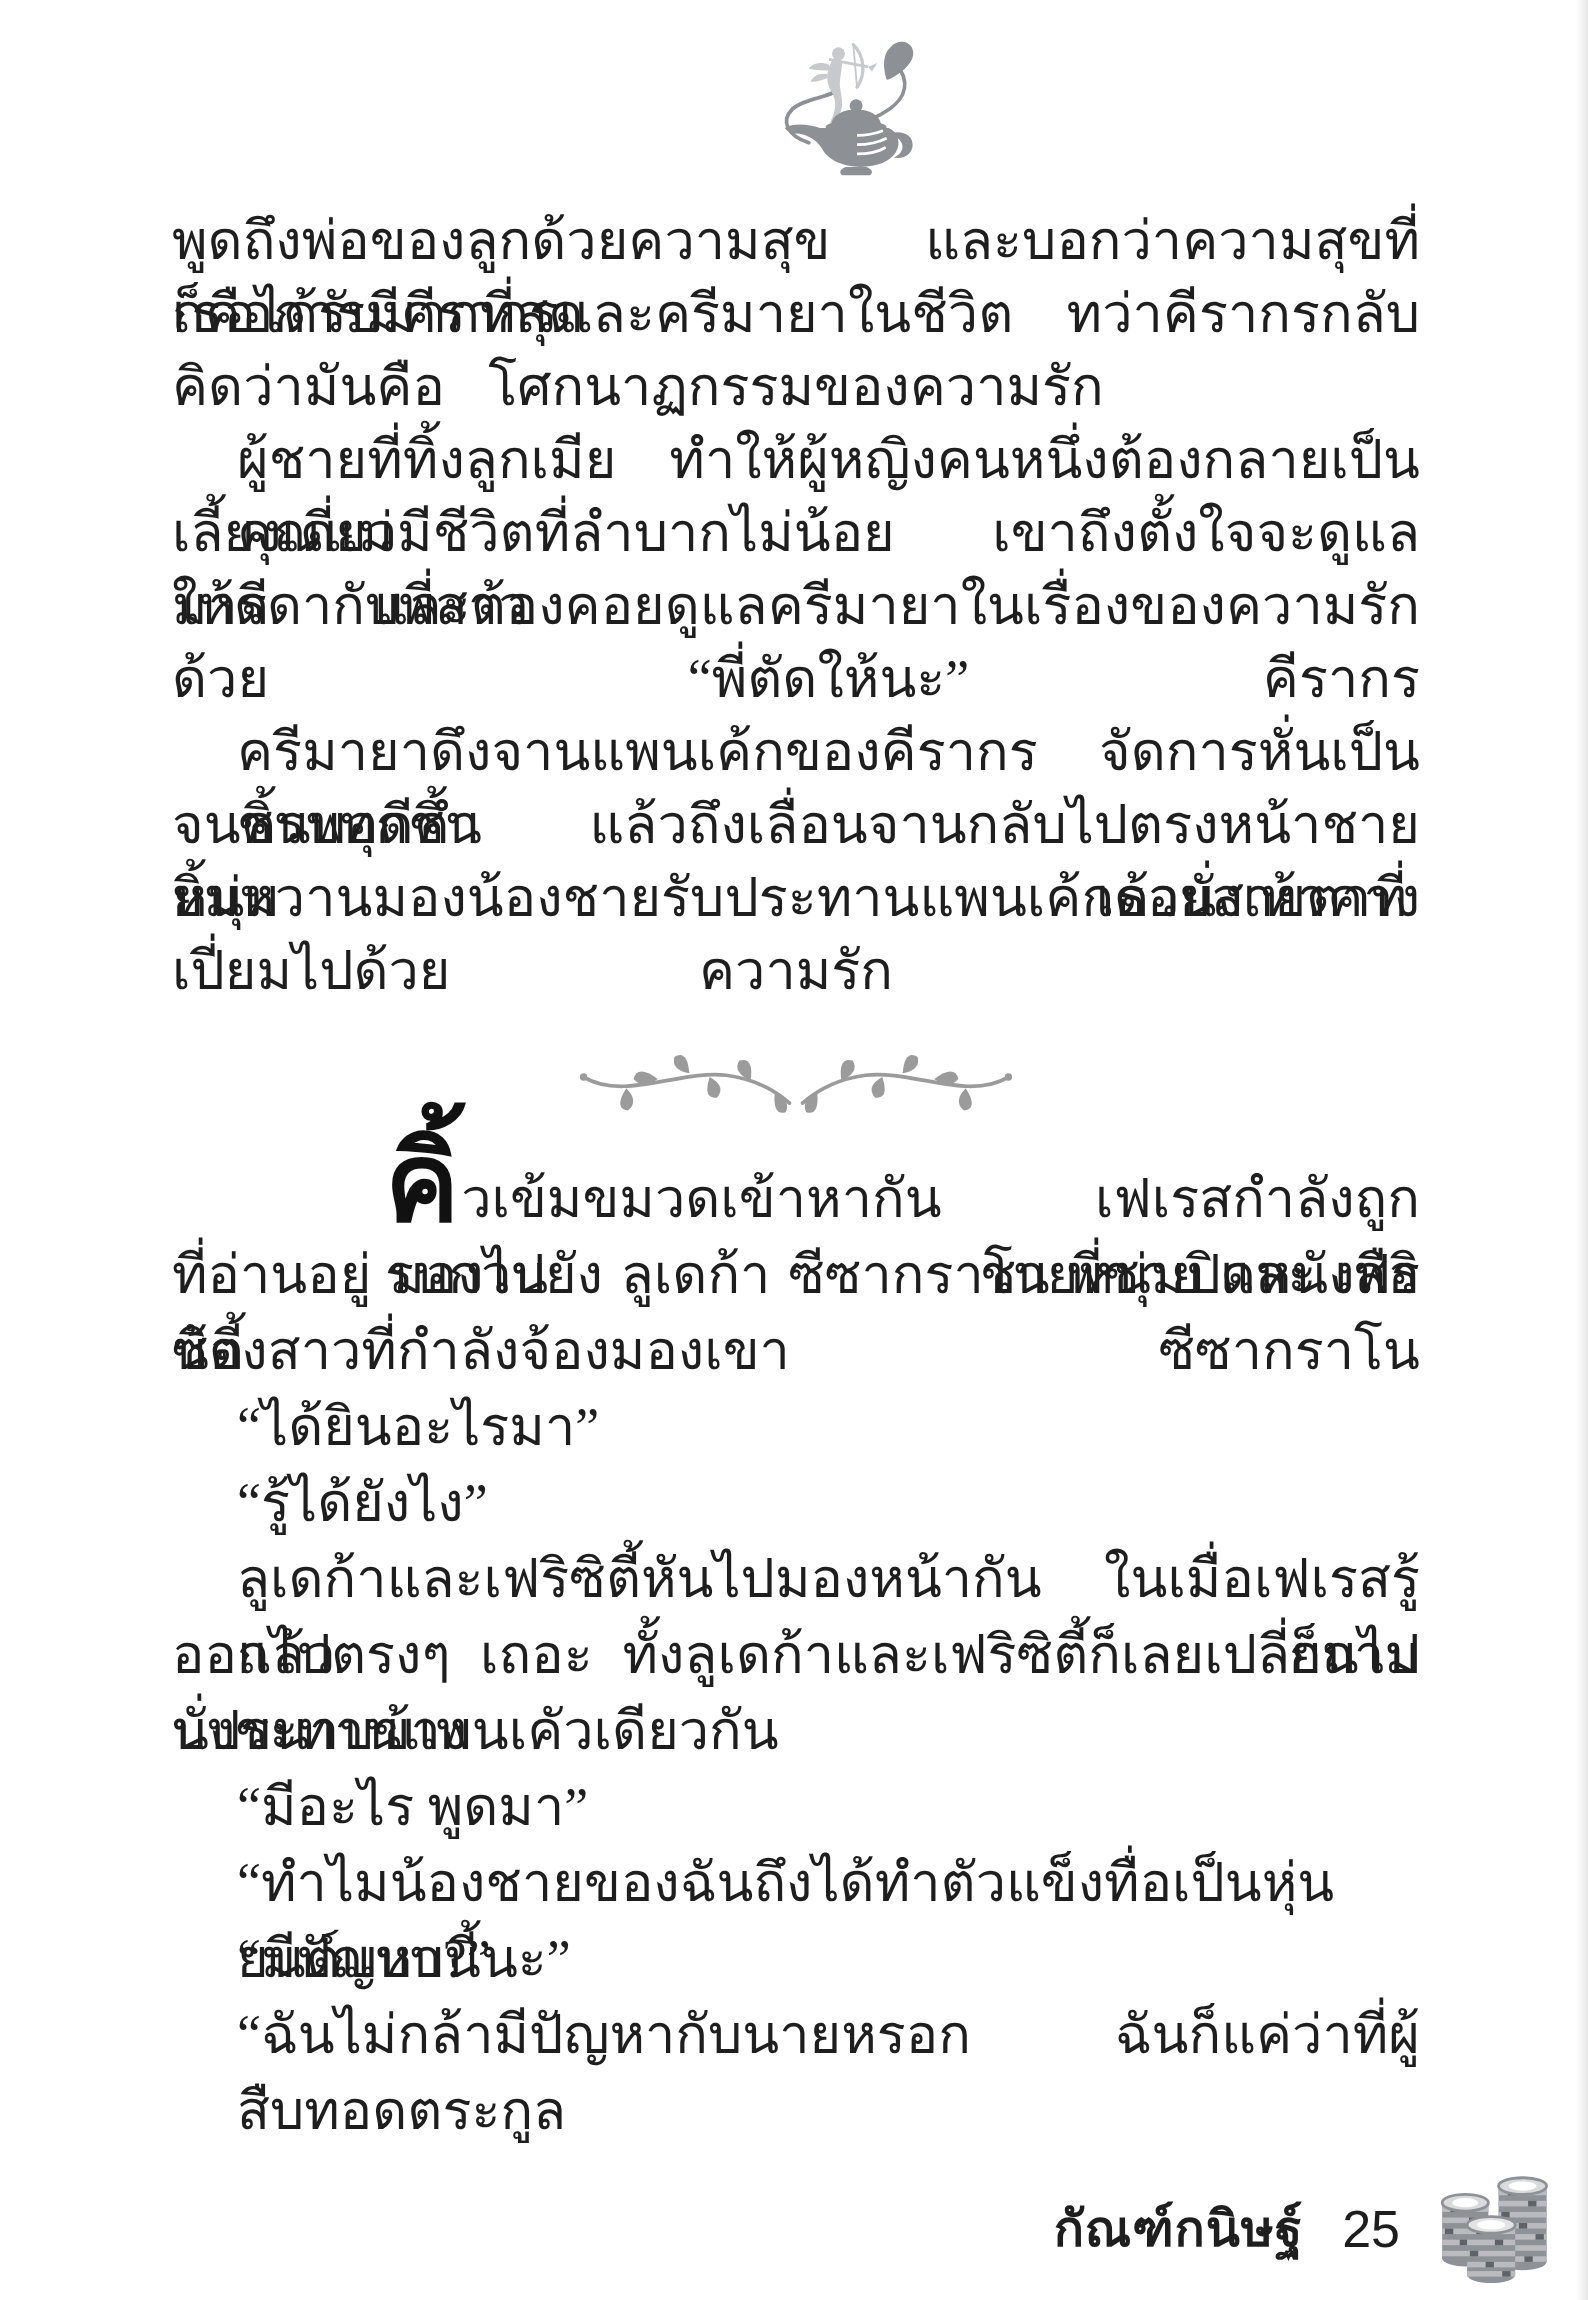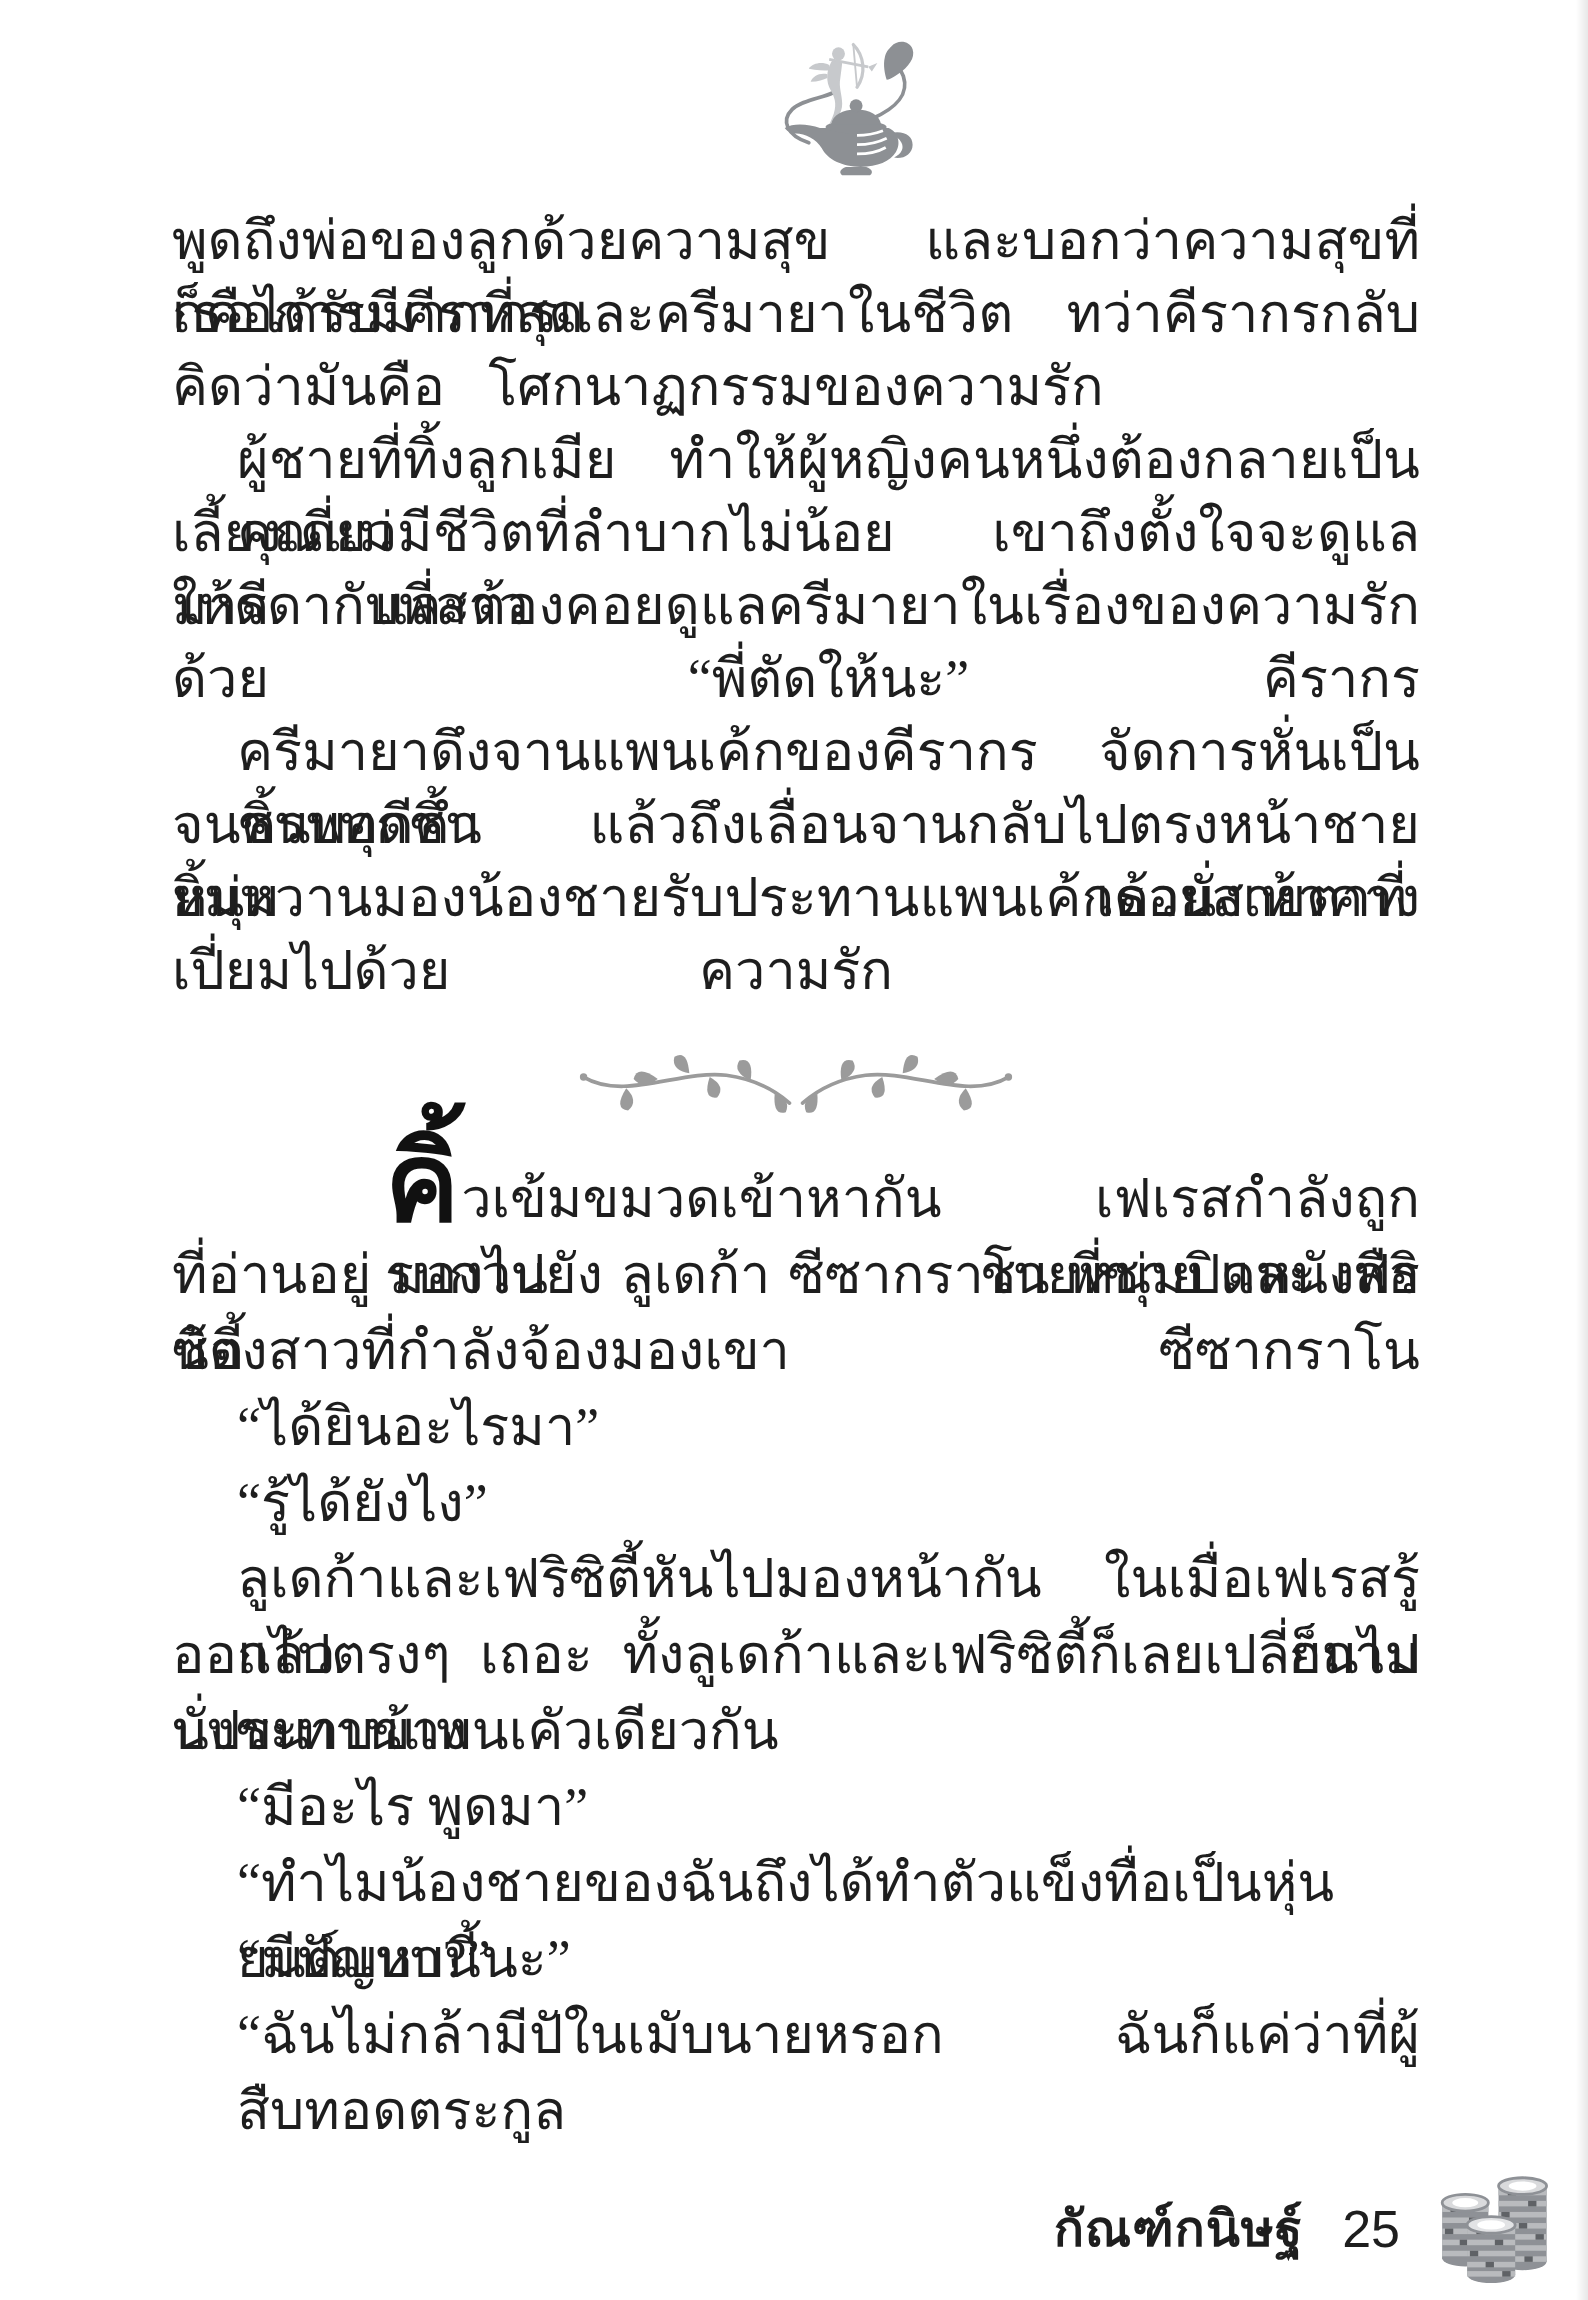--- a/index.html
+++ b/index.html
@@ -108,21 +108,21 @@
         <div class="line s2 full">ที่อ่านอยู่ มองไปยัง ลูเดก้า ซีซากราโน พี่ชาย และ เฟริซิตี้ ซีซากราโน</div>
         <div class="line s2">น้องสาวที่กำลังจ้องมองเขา</div>
         <div class="line s2 indent">“ได้ยินอะไรมา”</div>
         <div class="line s2 indent">“รู้ได้ยังไง”</div>
         <div class="line s2 indent full">ลูเดก้าและเฟริซิตี้หันไปมองหน้ากัน ในเมื่อเฟเรสรู้แล้ว ก็ถาม</div>
         <div class="line s2 full">ออกไปตรงๆ เถอะ ทั้งลูเดก้าและเฟริซิตี้ก็เลยเปลี่ยนไปนั่งขนาบข้าง</div>
         <div class="line s2">บประทานแพนเคัวเดียวกัน</div>
         <div class="line s2 indent">“มีอะไร พูดมา”</div>
         <div class="line s2 indent">“ทำไมน้องชายของฉันถึงได้ทำตัวแข็งทื่อเป็นหุ่นยนต์แบบนี้นะ”</div>
         <div class="line s2 indent">“มีปัญหา?”</div>
-        <div class="line s2 indent full">“ฉันไม่กล้ามีปัในเมับนายหรอก ฉันก็แค่ว่าที่ผู้สืบทอดตระกูล</div>
+        <div class="line s2 indent full">“ฉันไม่กล้ามีปัญหากับนายหรอก ฉันก็แค่ว่าที่ผู้สืบทอดตระกูล</div>
       </div>
   </div>
 </div>
 
 <div class="footer">
   <div class="footer-text">
     <span class="footer-title">กัณฑ์กนิษฐ์</span>
     <span class="footer-page">25</span>
   </div>
   <div class="coin-icon">

